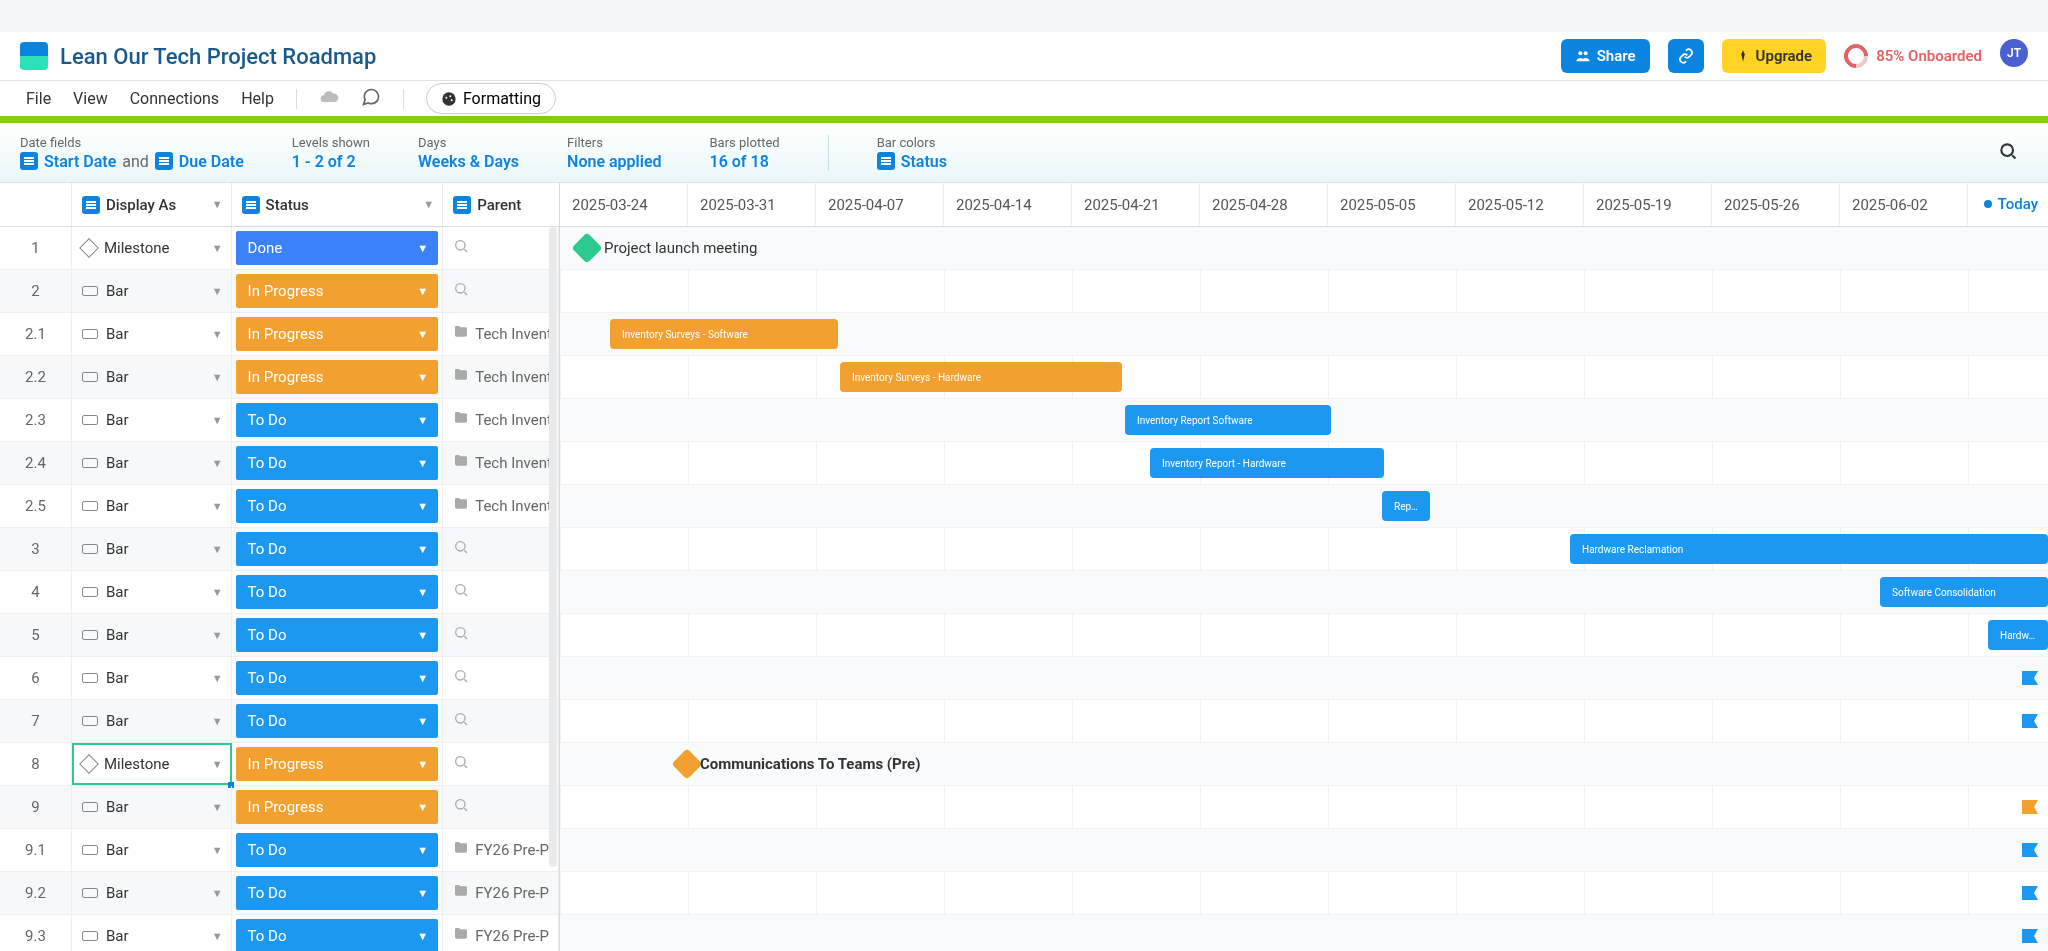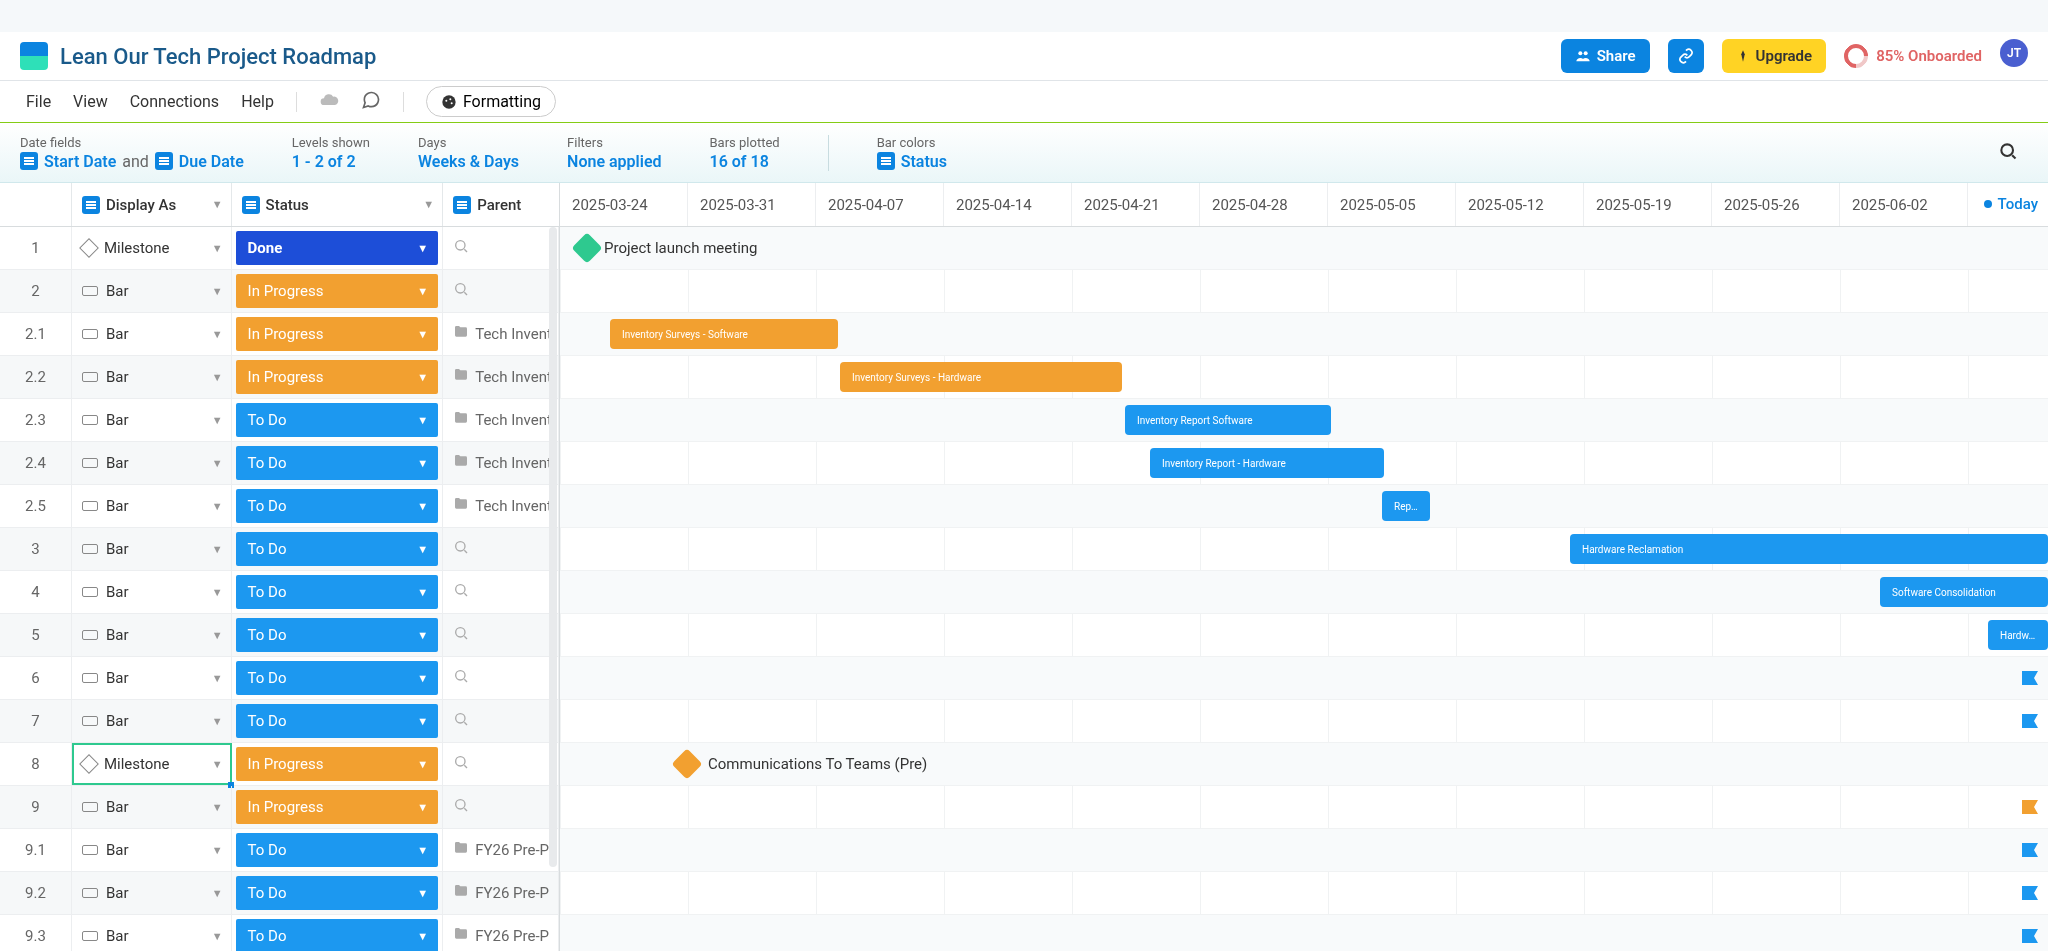--- a/index.html
+++ b/index.html
@@ -9,21 +9,21 @@
 .logo { width: 28px; height: 28px; background: linear-gradient(180deg, #0b84e0 50%, #2ee0b8 50%); border-radius: 4px; margin-right: 12px; }
 .title { font-size: 22px; color: #1a5a8a; font-weight: 500; }
 .topbar-right { margin-left: auto; display: flex; gap: 18px; }
 .btn { display: flex; align-items: center; gap: 6px; padding: 8px 14px; border-radius: 6px; font-size: 15px; font-weight: 600; cursor: pointer; border: none; }
 .btn-share { background: #0b84e0; color: #fff; }
 .btn-link { background: #0b84e0; color: #fff; width: 36px; justify-content: center; padding: 8px; }
 .btn-upgrade { background: #ffd324; color: #333; }
 .onboard { display: flex; align-items: center; gap: 8px; color: #e06464; font-size: 15px; font-weight: 600; }
 .circ { width: 24px; height: 24px; border: 4px solid #e06464; border-right-color: #f0c8c8; border-radius: 50%; transform: rotate(45deg); }
 .avatar { width: 28px; height: 28px; border-radius: 50%; background: #4a5fd0; color: #fff; display: flex; align-items: center; justify-content: center; font-size: 12px; font-weight: 600; }
-.menubar { height: 42px; display: flex; align-items: center; padding: 0 26px; gap: 22px; border-bottom: 1px solid #84cc16; }
+.menubar { height: 42px; display: flex; align-items: center; padding: 0 26px; gap: 22px; border-bottom: 7px solid #84cc16; }
 .menu-item { color: #333; font-size: 16px; cursor: pointer; }
 .menu-icon { color: #999; cursor: pointer; }
 .menu-sep { width: 1px; height: 20px; background: #ddd; }
 .fmt-btn { border: 1px solid #ccc; border-radius: 18px; padding: 5px 14px; display: flex; align-items: center; gap: 6px; font-size: 16px; background: #fff; cursor: pointer; }
 .config-bar { height: 60px; background: linear-gradient(180deg, #fff, #eaf6f8); display: flex; align-items: center; padding: 0 20px; gap: 48px; border-bottom: 1px solid #d0e8ec; position: relative; }
 .config-item { display: flex; flex-direction: column; gap: 2px; }
 .config-label { font-size: 13px; color: #666; }
 .config-val { font-size: 16px; color: #0b84e0; font-weight: 600; display: flex; align-items: center; gap: 6px; }
 .config-val .and-txt { color: #666; font-weight: 400; }
 .config-sep { width: 1px; height: 36px; background: #c8dce0; }
@@ -42,21 +42,21 @@
 .grid-row:nth-child(odd) { background: #f6f8f9; }
 .grid-row:nth-child(even) { background: #fff; }
 .cell { display: flex; align-items: center; padding: 0 10px; border-right: 1px solid #eceef0; font-size: 15px; color: #333; }
 .cell-num { width: 72px; justify-content: center; color: #666; }
 .cell-display { width: 160px; gap: 8px; position: relative; }
 .cell-status { width: 212px; padding: 4px; }
 .cell-parent { width: 116px; gap: 6px; color: #666; overflow: hidden; white-space: nowrap; }
 .display-chev { position: absolute; right: 8px; color: #999; font-size: 11px; }
 .status-pill { width: 100%; height: 100%; display: flex; align-items: center; padding: 0 12px; color: #fff; font-size: 15px; position: relative; border-radius: 2px; }
 .status-pill .chev { position: absolute; right: 10px; font-size: 11px; }
-.st-done { background: #1d4ed8; font-weight: bold; }
+.st-done { background: #3b82f6; }
 .st-progress { background: #f2a030; }
 .st-todo { background: #1c98f0; }
 .icon-milestone { width: 14px; height: 14px; border: 1.5px solid #888; transform: rotate(45deg); }
 .icon-bar { width: 16px; height: 10px; border: 1.5px solid #888; border-radius: 2px; }
 .icon-parent-search { color: #aaa; }
 .icon-folder { color: #aaa; }
 .gantt { flex: 1; position: relative; overflow: hidden; }
 .gantt-hdr { height: 44px; display: flex; border-bottom: 1px solid #d8dcde; background: #fff; position: relative; }
 .date-col { width: 128px; border-right: 1px solid #eceef0; display: flex; align-items: center; padding-left: 12px; font-size: 15px; color: #555; }
 .today-badge { position: absolute; right: 10px; top: 12px; display: flex; align-items: center; gap: 6px; font-size: 15px; color: #0b84e0; font-weight: 500; }
@@ -616,21 +616,21 @@
             <div class="bar bar-todo" style="left: 1428px; width: 60px;">Hardw…</div>
           </div>
           <div class="gantt-row">
             <div class="flag flag-todo"></div>
           </div>
           <div class="gantt-row">
             <div class="flag flag-todo"></div>
           </div>
           <div class="gantt-row">
             <div class="milestone-mark ms-progress" style="left: 116px;"></div>
-            <div class="milestone-label" style="left: 148px;">Communications To Teams (Pre)</div>
+            <div class="milestone-label" style="left: 140px; font-weight: bold;">Communications To Teams (Pre)</div>
           </div>
           <div class="gantt-row">
             <div class="flag flag-progress"></div>
           </div>
           <div class="gantt-row">
             <div class="flag flag-todo"></div>
           </div>
           <div class="gantt-row">
             <div class="flag flag-todo"></div>
           </div>

